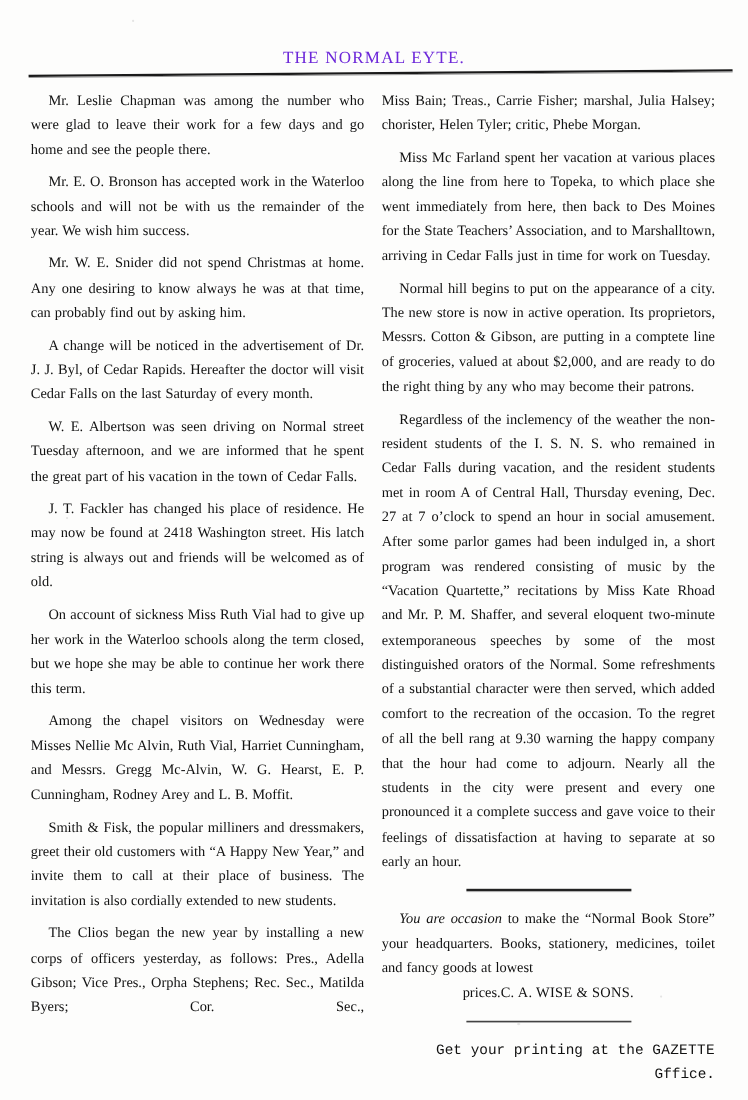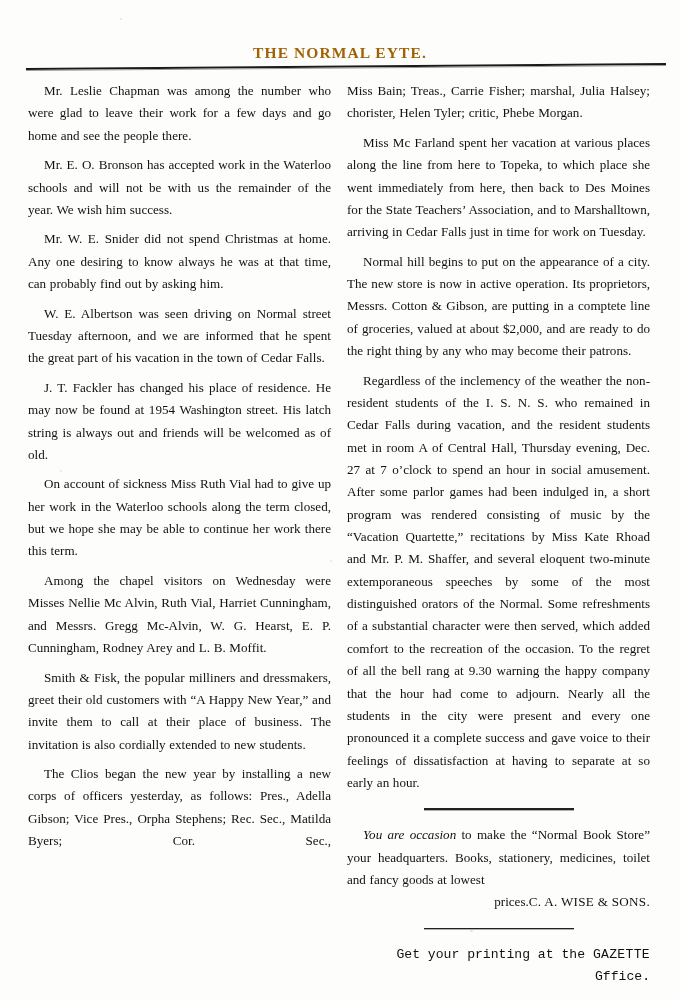--- a/index.html
+++ b/index.html
@@ -18,23 +18,23 @@
   }
 
   
   .masthead {
     position: absolute;
     top: 44px;
     left: 0;
     width: 680px;
     text-align: center;
     font-size: 15.5px;
-    font-weight: bold;
+    font-weight: normal;
     letter-spacing: 1.1px;
-    color: #a16207;
+    color: #6d28d9;
   }
   .masthead .mh-text {
     display: inline-block;
     font-variant: small-caps;
     text-transform: none;
   }
 
   
   .top-rule {
     position: absolute;
@@ -121,21 +121,21 @@
   }
   .ad-rule .ar2 {
     position: absolute;
     top: 1.9px; left: 0;
     width: 100%;
     height: 0.7px;
     background: #b0b0b0;
   }
   .ad-signline {
     display: flex;
-    justify-content: flex-end;
+    justify-content: center;
     font-size: 13.1px;
     line-height: 22.35px;
   }
   .closing-line {
     text-align: right;
     font-size: 13.1px;
     line-height: 22.35px;
     margin-top: 12px;
     font-family: Liberation Mono, monospace;
   }
@@ -162,22 +162,23 @@
     <div class="r1"></div>
     <div class="r2"></div>
   </div>
 
   <div class="columns">
 
     <div class="col">
       <p class="para">Mr. Leslie Chapman was among the number who were glad to leave their work for a few days and go home and see the people there.</p>
       <p class="para">Mr. E. O. Bronson has accepted work in the Waterloo schools and will not be with us the remainder of the year.   We wish him success.</p>
       <p class="para">Mr. W. E. Snider did not spend Christmas at home.  Any one desiring to know always he was at that time, can probably find out by asking him.</p>
+      <p class="para">A change will be noticed in the advertisement of Dr. J. J. Byl, of Cedar Rapids.   Hereafter the doctor will visit Cedar Falls on the last Saturday of every month.</p>
       <p class="para">W. E. Albertson was seen driving on Normal street Tuesday afternoon, and we are informed that he spent the great part of his vacation in the town of Cedar Falls.</p>
-      <p class="para">J. T. Fackler has changed his place of residence.   He may now be found at 1954 Washington street.   His latch string is always out and friends will be welcomed as of old.</p>
+      <p class="para">J. T. Fackler has changed his place of residence.   He may now be found at 2418 Washington street.   His latch string is always out and friends will be welcomed as of old.</p>
       <p class="para">On account of sickness Miss Ruth Vial had to give up her work in the Waterloo schools along the term closed, but we hope she may be able to continue her work there this term.</p>
       <p class="para">Among the chapel visitors on Wednesday were Misses Nellie Mc Alvin, Ruth Vial, Harriet Cunningham, and Messrs. Gregg Mc-Alvin, W. G. Hearst, E. P. Cunningham, Rodney Arey and L. B. Moffit.</p>
       <p class="para">Smith &amp; Fisk, the popular milliners and dressmakers, greet their old customers with “A Happy New Year,” and invite them to call at their place of business.   The invitation is also cordially extended to new students.</p>
       <p class="para flush">The Clios began the new year by installing a new corps of officers yesterday, as follows: Pres.,  Adella  Gibson;  Vice  Pres.,  Orpha Stephens; Rec. Sec., Matilda Byers; Cor. Sec.,</p>
     </div>
 
     <div class="col">
       <p class="para" style="text-indent:0">Miss Bain;  Treas., Carrie Fisher;  marshal, Julia Halsey; chorister, Helen Tyler; critic, Phebe Morgan.</p>
       <p class="para">Miss Mc Farland spent her vacation at various places along the line from here to Topeka, to which place she went immediately from here, then back to Des Moines for the State Teachers’ Association, and to Marshalltown, arriving in Cedar Falls just in time for work on Tuesday.</p>
       <p class="para">Normal hill begins to put on the appearance of a city.  The new store is now in active operation.  Its proprietors, Messrs. Cotton &amp; Gibson, are putting in a comptete line of groceries, valued at about $2,000, and are ready to do the right thing by any who may become their patrons.</p>

